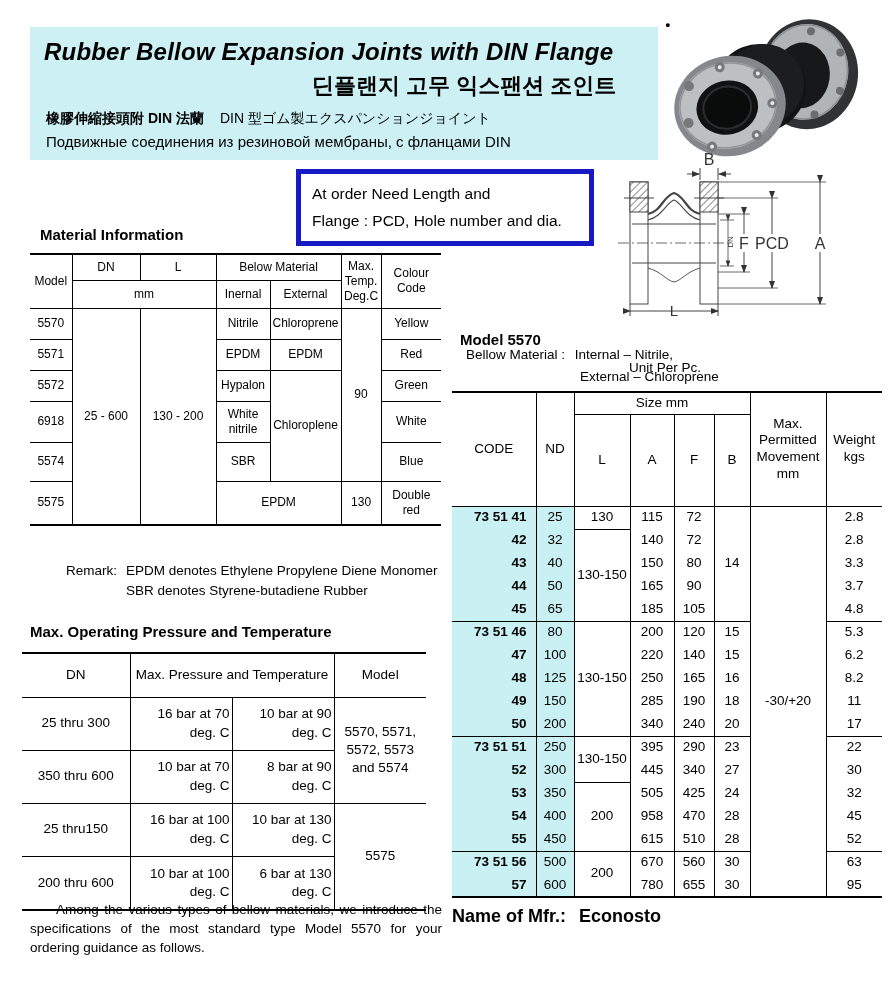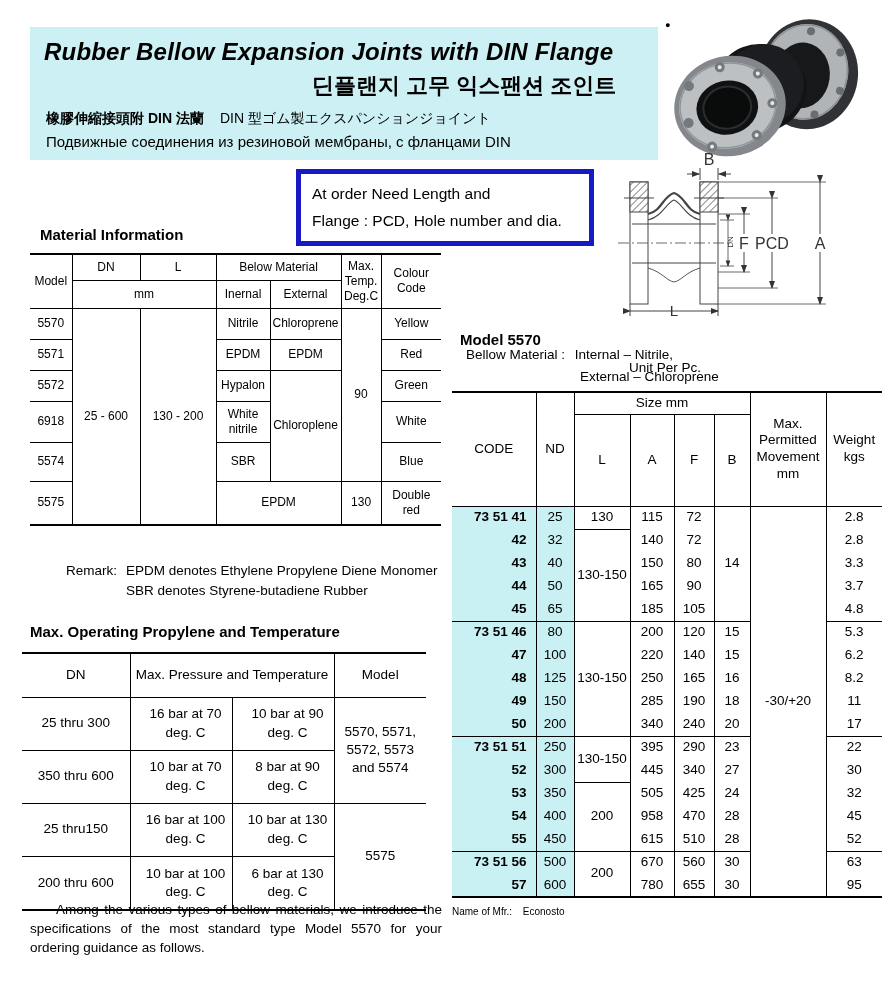--- a/index.html
+++ b/index.html
@@ -31,30 +31,30 @@
   .mtable tr > :first-child{border-left:none;}
   .mtable tr > :last-child{border-right:none;}
 
   .remark{left:66px;top:561px;display:flex;font-size:13.5px;line-height:1.45;}
   .remark .lbl{margin-right:9px;white-space:nowrap;}
 
   .ptable{left:22px;top:652px;border-top:2px solid #000;border-bottom:2px solid #000;}
   .ptable td,.ptable th{border:1px solid #000;font-size:13.5px;line-height:1.35;}
   .ptable tr > :first-child{border-left:none;}
   .ptable tr > :last-child{border-right:none;}
-  .ptable td.pv{text-align:center;padding-left:11px;}
+  .ptable td.pv{text-align:right;padding-left:11px;}
   .ptable tbody td{height:50px;}
 
   .intro{left:30px;top:901px;width:412px;font-size:13.5px;line-height:1.4;text-indent:26px;text-align:justify;}
 
   .ms-title{left:460px;top:331px;font-size:15px;font-weight:700;}
   .bm{left:466px;top:344px;font-size:13.5px;line-height:1.6;}
   .bm .ind{margin-left:114px;}
   .unit{left:452px;top:360px;width:426px;text-align:center;font-size:13.5px;}
-  .mfr{left:452px;top:906px;font-size:10px;}
+  .mfr{left:452px;top:906px;font-size:18px;font-weight:bold;}
 
   .stable{left:452px;top:391px;border-top:2px solid #000;border-bottom:2px solid #000;}
   .stable th,.stable td{border-left:1px solid #000;border-right:1px solid #000;font-size:13.5px;line-height:1.25;}
   .stable thead th{border-bottom:1px solid #000;}
   .stable tr > :first-child{border-left:none;}
   .stable tr > :last-child{border-right:none;}
   .stable tbody tr{height:23px;}
   .stable tr.grp td{border-top:1.5px solid #000;}
   .stable td.bt{border-top:1px solid #000;}
   .stable td.code{text-align:right;padding-right:9px;font-weight:700;}
@@ -256,21 +256,21 @@
 </table>
 
 <div class="abs remark">
   <span class="lbl">Remark:</span>
   <span>
     <div>EPDM denotes Ethylene Propylene Diene Monomer</div>
     <div>SBR denotes Styrene-butadiene Rubber</div>
   </span>
 </div>
 
-<div class="abs h1" style="left:30px;top:623px;">Max. Operating Propylene and Temperature</div>
+<div class="abs h1" style="left:30px;top:623px;">Max. Operating Pressure and Temperature</div>
 
 <table class="abs ptable">
   <colgroup>
       <col style="width:108px">
       <col style="width:102px">
       <col style="width:102px">
       <col style="width:92px">
     </colgroup>
   <thead>
     <tr style="height:44px">

